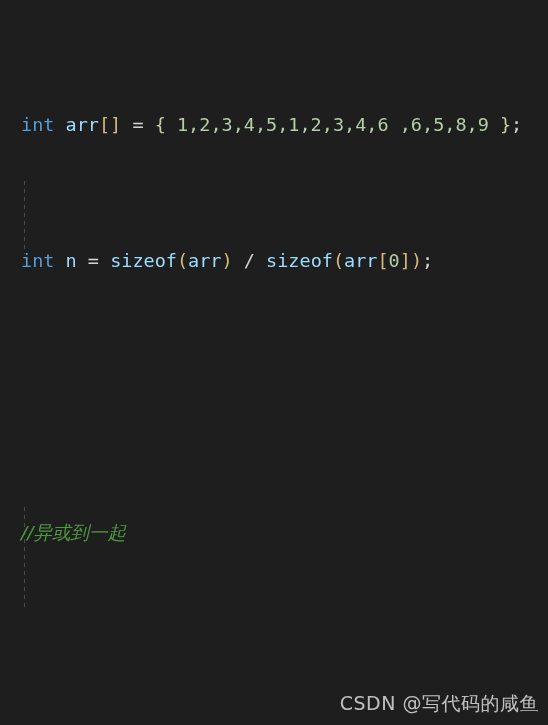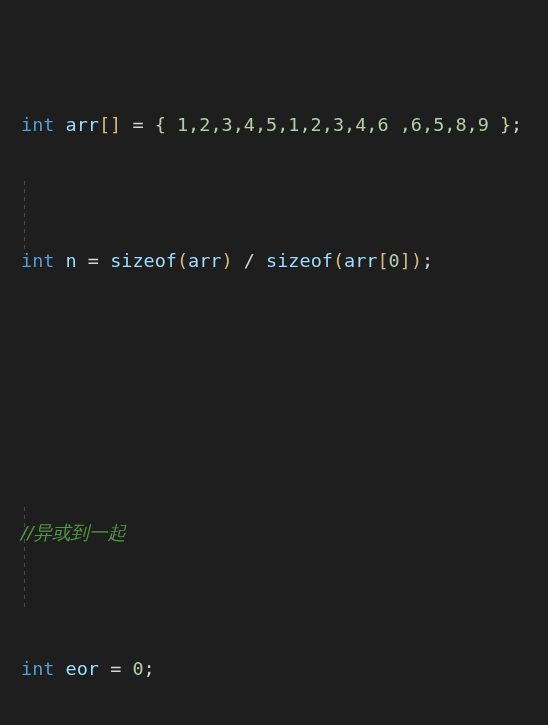--- a/index.html
+++ b/index.html
@@ -99,21 +99,20 @@
     
     <div class="line"><span class="kw">int</span><span class="ident"> n </span><span class="punc">= </span><span class="ident">sizeof</span><span class="brkt1">(</span><span class="ident">arr</span><span class="brkt1">)</span><span class="punc"> / </span><span class="ident">sizeof</span><span class="brkt1">(</span><span class="ident">arr</span><span class="brkt1">[</span><span class="num">0</span><span class="brkt1">]</span><span class="brkt1">)</span><span class="punc">;</span></div>
 
     
     <div class="line">&nbsp;</div>
 
     
     <div class="line"><span class="cmt cjk">//异或到一起</span></div>
 
     
-    <div class="line"><span class="kw">int</span><span class="ident"> eor </span><span class="punc">= </span><span class="num">0</span><span class="punc">;</span></div>
 
     
     
 
     
     
 
     
     
 
@@ -162,14 +161,15 @@
     
 
     
     
 
     
     
 
   </div>
 
+  <div id="watermark">CSDN @写代码的咸鱼</div>
 
 </div>
 
 </body></html>

